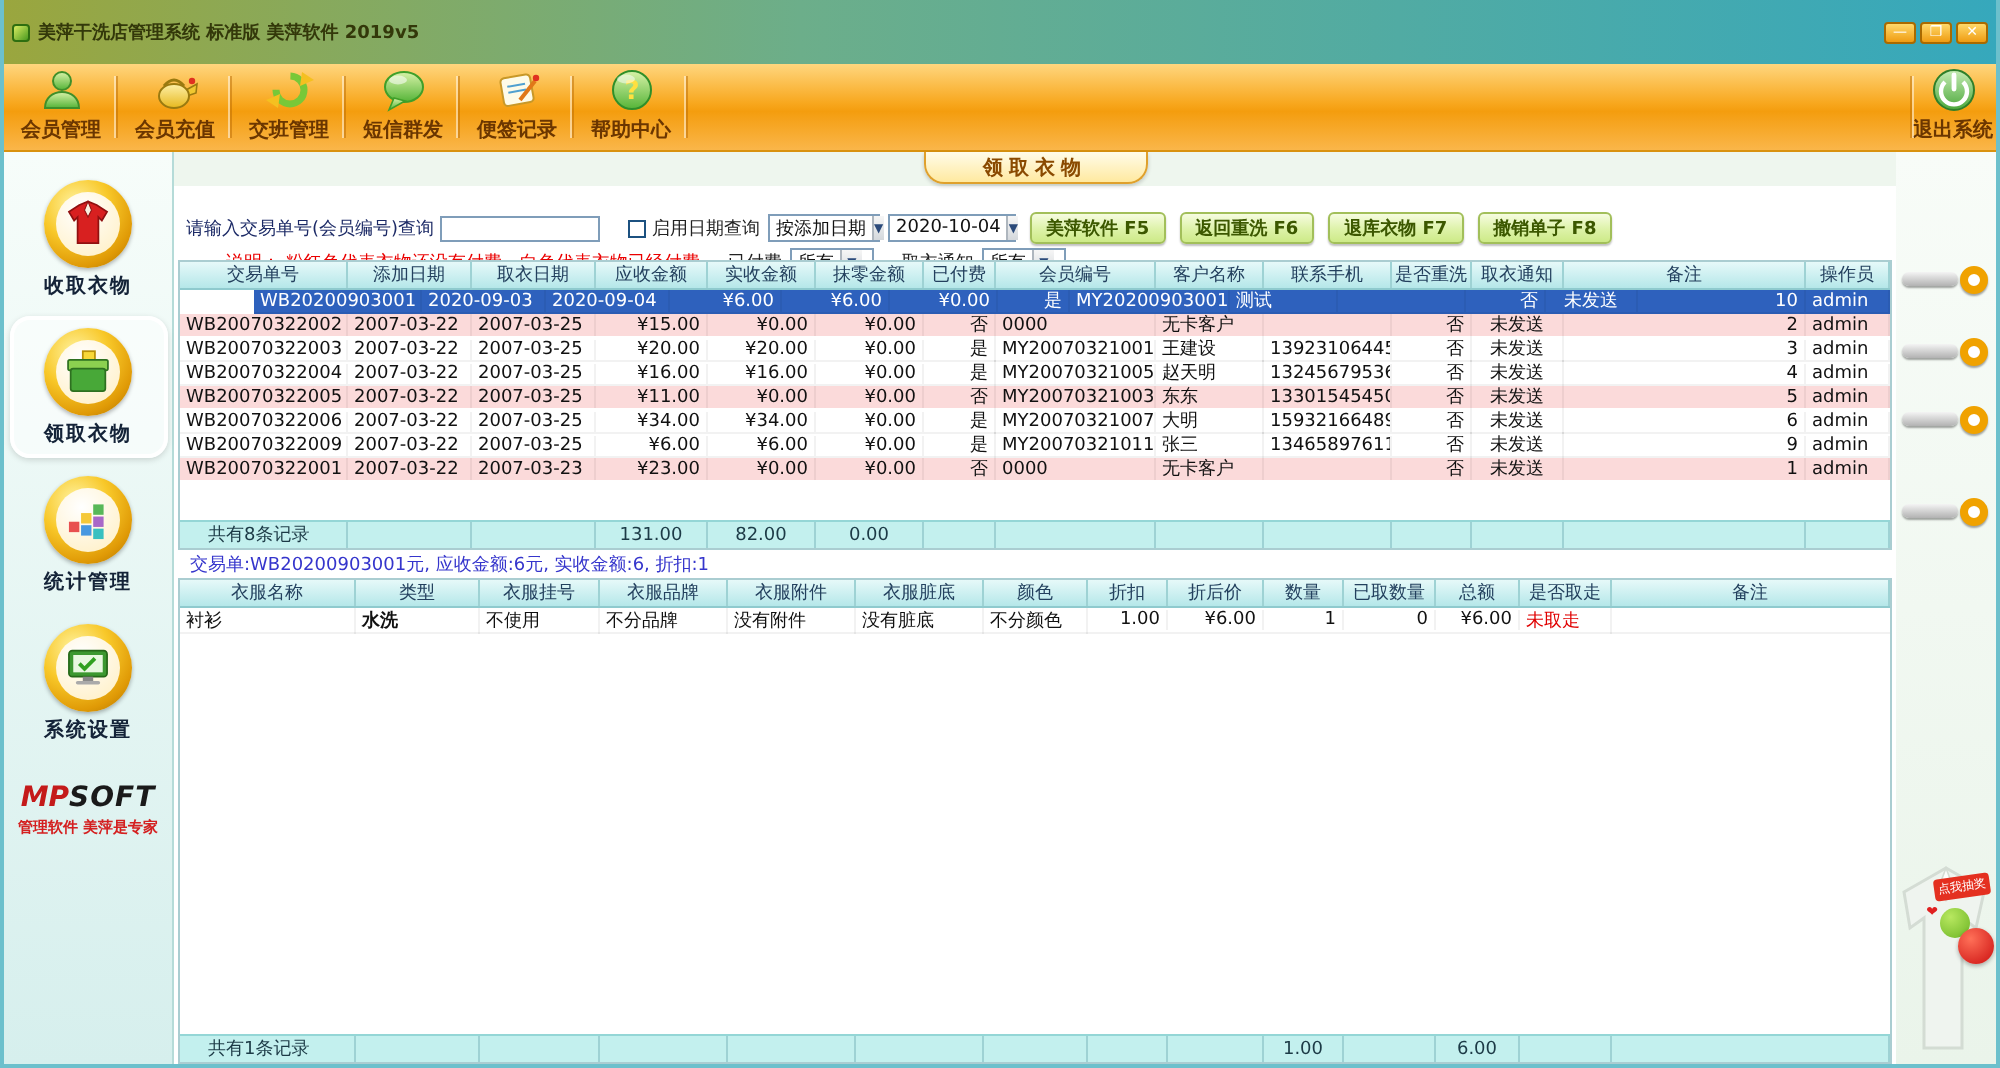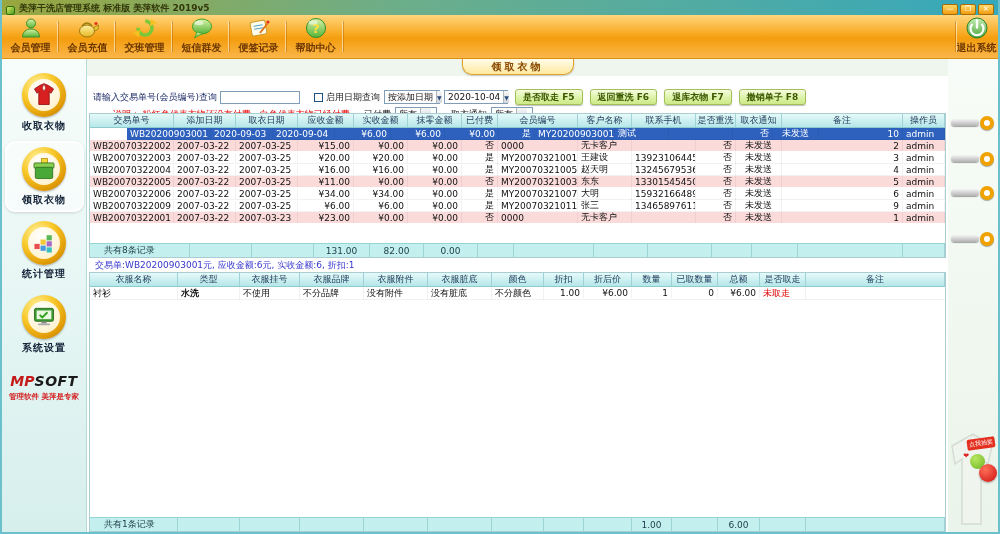--- a/index.html
+++ b/index.html
@@ -1,21 +1,21 @@
 <!DOCTYPE html>
 <html><head>
 <meta charset="utf-8">
 <style>
   *{margin:0;padding:0;box-sizing:border-box;font-family:"DejaVu Sans",sans-serif;}
   html,body{width:1000px;height:534px;overflow:hidden;background:#dfeef0;}
   .window{width:1000px;height:534px;display:flex;flex-direction:column;
     border-left:2px solid #6cc0cc;border-right:2px solid #6cc0cc;border-bottom:2px solid #6cc0cc;background:#fff;}
   
-  .titlebar{height:15px;flex:none;background:linear-gradient(90deg,#9aa63e 0%,#6cae8a 40%,#36a8bc 100%);
-    display:flex;align-items:flex-end;padding:0 4px;}
+  .titlebar{height:32px;flex:none;background:linear-gradient(90deg,#9aa63e 0%,#6cae8a 40%,#36a8bc 100%);
+    display:flex;align-items:center;padding:0 4px;}
   .app-icon{width:9px;height:9px;background:linear-gradient(135deg,#d8ec60,#4a9a20);border:1px solid #2e6e10;border-radius:2px;margin-right:4px;}
   .titlebar .title{flex:1;font-size:9px;font-weight:bold;color:#33380a;white-space:nowrap;overflow:hidden;}
   .win-controls{display:flex;gap:2px;}
   .win-btn{width:16px;height:11px;border-radius:2px;background:linear-gradient(180deg,#ffd96a,#ef9c12);
     border:1px solid #a96a00;color:#fff;font-size:7px;line-height:9px;text-align:center;cursor:default;}
   
   .toolbar{height:44px;flex:none;background:linear-gradient(180deg,#ffd67e 0%,#f8a81f 45%,#f49d0e 55%,#fab64a 100%);
     display:flex;align-items:stretch;border-bottom:1px solid #d9920f;}
   .tb-item{width:57px;display:flex;flex-direction:column;align-items:center;justify-content:flex-end;
     padding-bottom:3px;position:relative;cursor:default;}
@@ -279,21 +279,21 @@
           <span class="f-check"></span>
           <span class="f-chklabel">启用日期查询</span>
           <span class="select" style="width:56px">
             <span class="val">按添加日期</span>
             <span class="arrow">▼</span>
           </span>
           <span class="select" style="width:64px">
             <span class="val">2020-10-04</span>
             <span class="arrow">▼</span>
           </span>
-          <span class="f-btn">是否取走 F5</span>
+          <span class="f-btn">美萍软件 F5</span>
           <span class="f-btn">返回重洗 F6</span>
           <span class="f-btn">退库衣物 F7</span>
           <span class="f-btn">撤销单子 F8</span>
         </div>
         <div class="f-row f-row2">
           <span class="f-note">说明： 粉红色代表衣物还没有付费，白色代表衣物已经付费</span>
           <span class="f-grouplabel">已付费</span>
           <span class="select" style="width:42px">
             <span class="val">所有</span>
             <span class="arrow">▼</span>
@@ -447,21 +447,21 @@
               <div class="tcell a-l" style="width: 80px; flex: 0 0 auto;">0000</div>
               <div class="tcell a-l" style="width: 54px; flex: 0 0 auto;">无卡客户</div>
               <div class="tcell a-l" style="width: 64px; flex: 0 0 auto;"></div>
               <div class="tcell a-r" style="width: 40px; flex: 0 0 auto;">否</div>
               <div class="tcell a-c" style="width: 46px; flex: 0 0 auto;">未发送</div>
               <div class="tcell a-r" style="flex: 1 1 0%; min-width: 0px;">1</div>
               <div class="tcell a-l" style="width: 42px; flex: 0 0 auto;">admin</div>
             </div>
           </div>
           <div class="trow tsum">
-            <div class="tcell a-l" style="width: 100px; flex: 0 0 auto;">共有8条记录</div>
+            <div class="tcell a-l" style="width: 84px; flex: 0 0 auto;">共有8条记录</div>
             <div class="tcell a-c" style="width: 62px; flex: 0 0 auto;"></div>
             <div class="tcell a-c" style="width: 62px; flex: 0 0 auto;"></div>
             <div class="tcell a-c" style="width: 56px; flex: 0 0 auto;">131.00</div>
             <div class="tcell a-c" style="width: 54px; flex: 0 0 auto;">82.00</div>
             <div class="tcell a-c" style="width: 54px; flex: 0 0 auto;">0.00</div>
             <div class="tcell a-c" style="width: 36px; flex: 0 0 auto;"></div>
             <div class="tcell a-c" style="width: 80px; flex: 0 0 auto;"></div>
             <div class="tcell a-c" style="width: 54px; flex: 0 0 auto;"></div>
             <div class="tcell a-c" style="width: 64px; flex: 0 0 auto;"></div>
             <div class="tcell a-c" style="width: 40px; flex: 0 0 auto;"></div>

